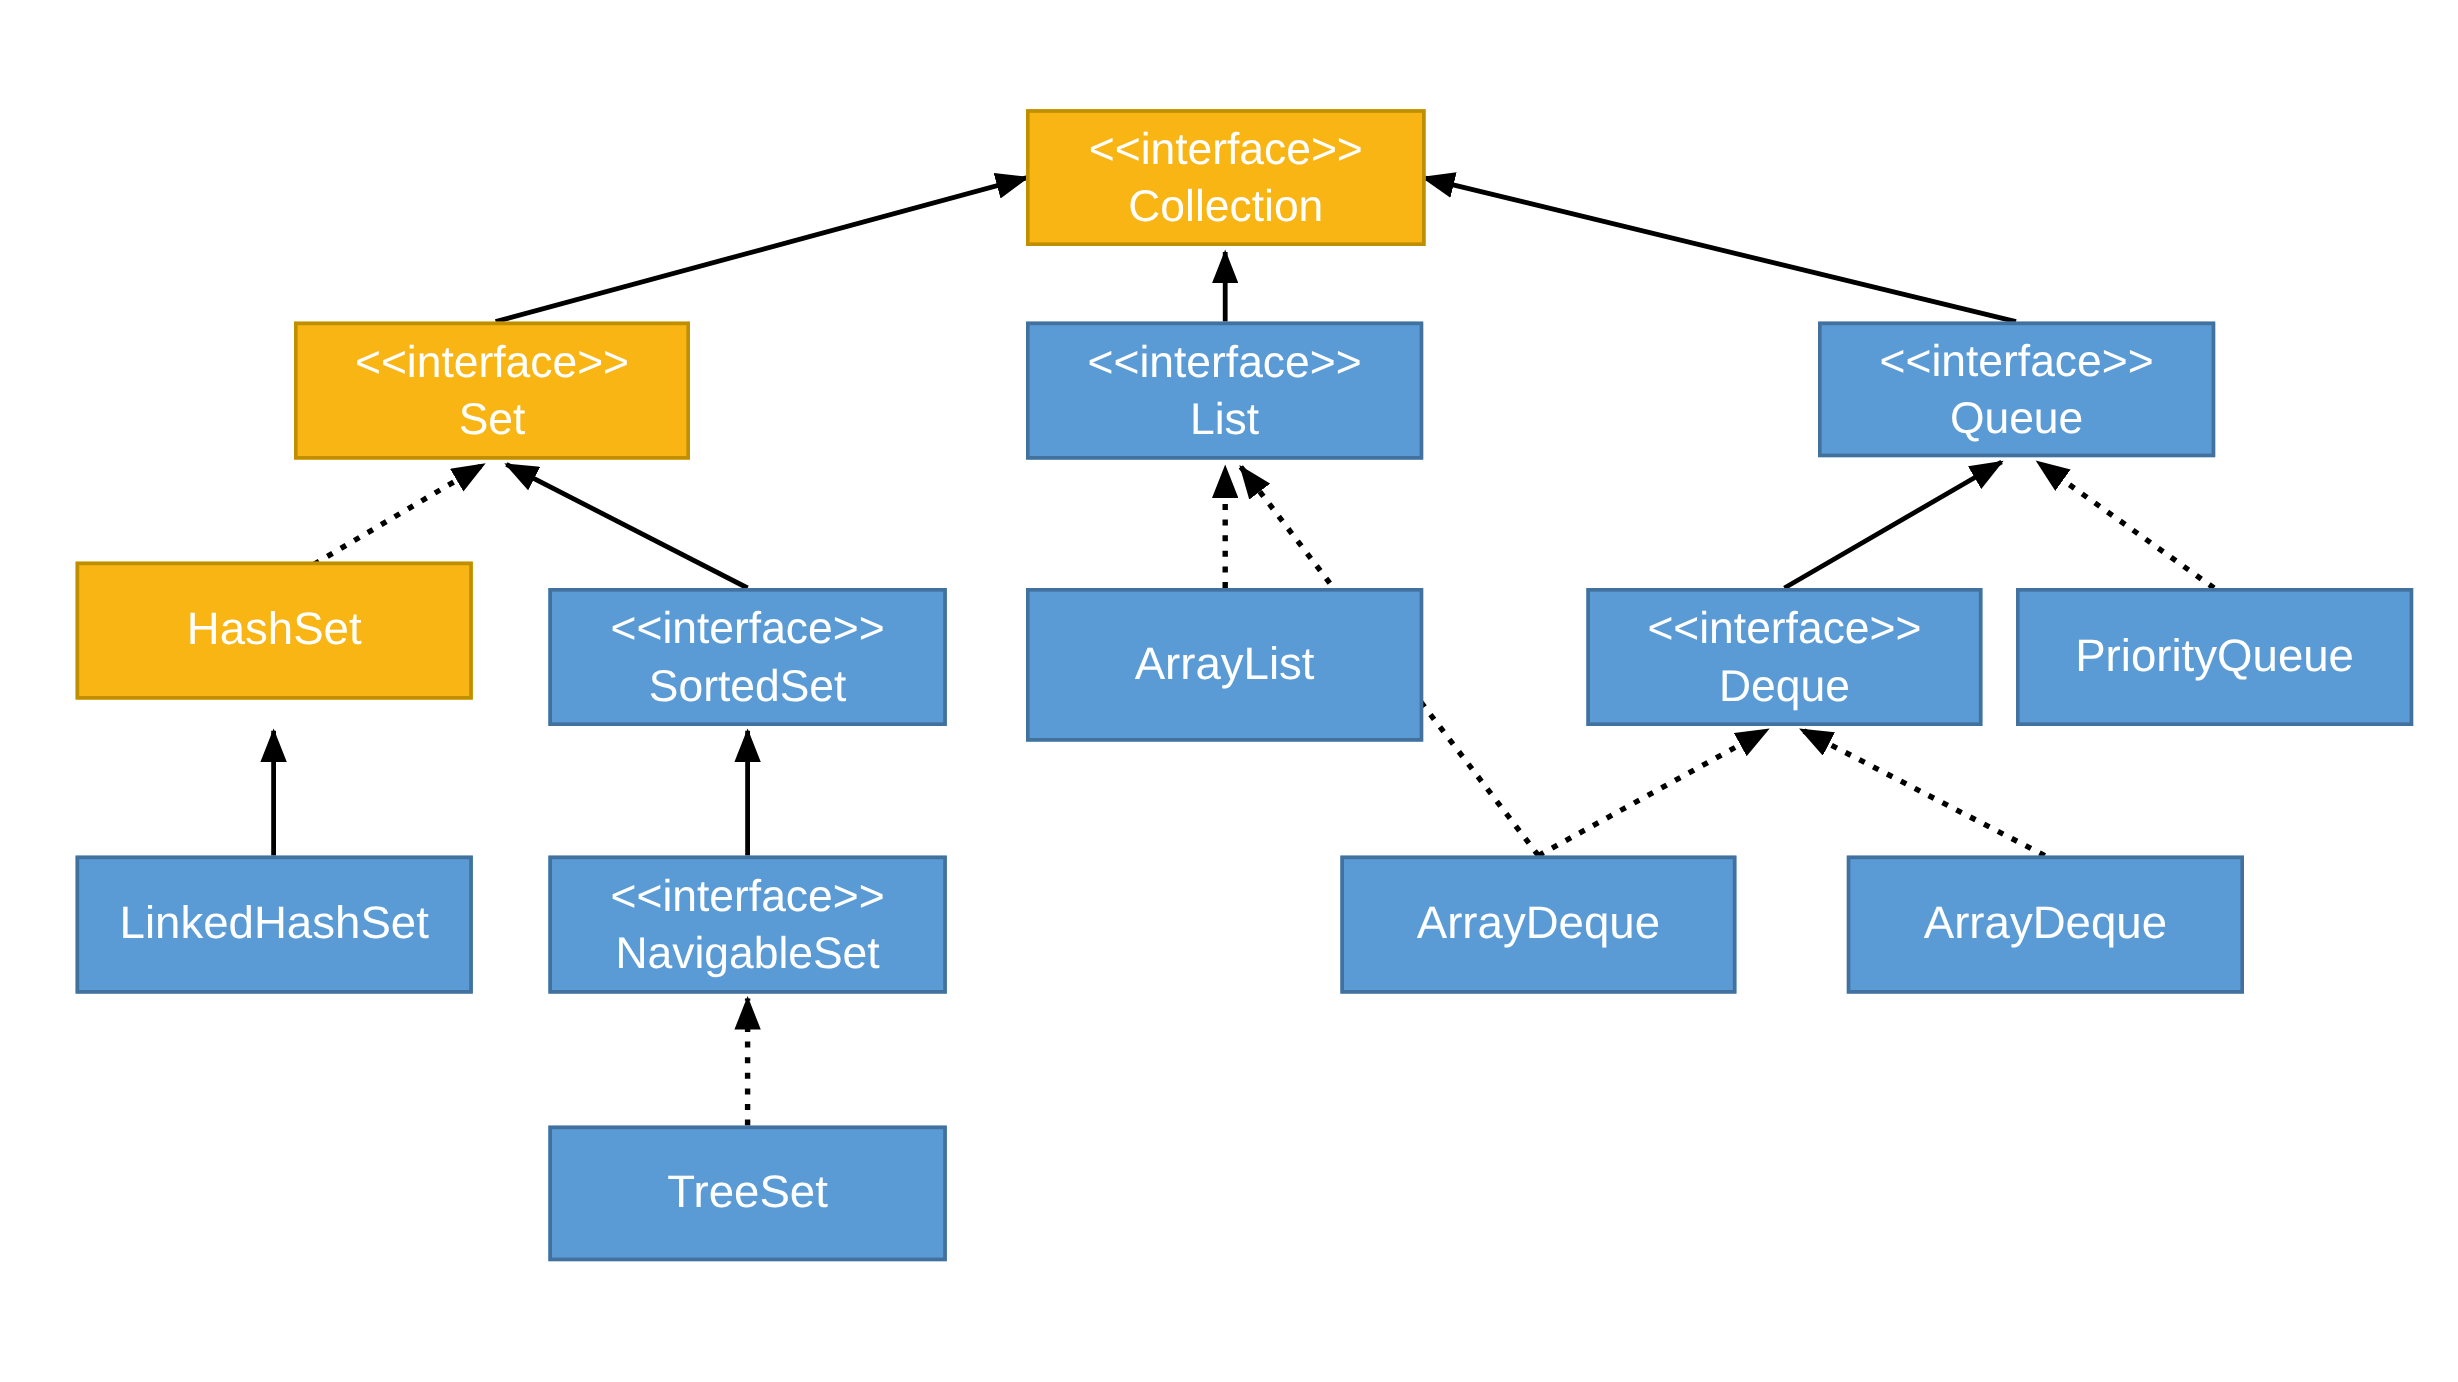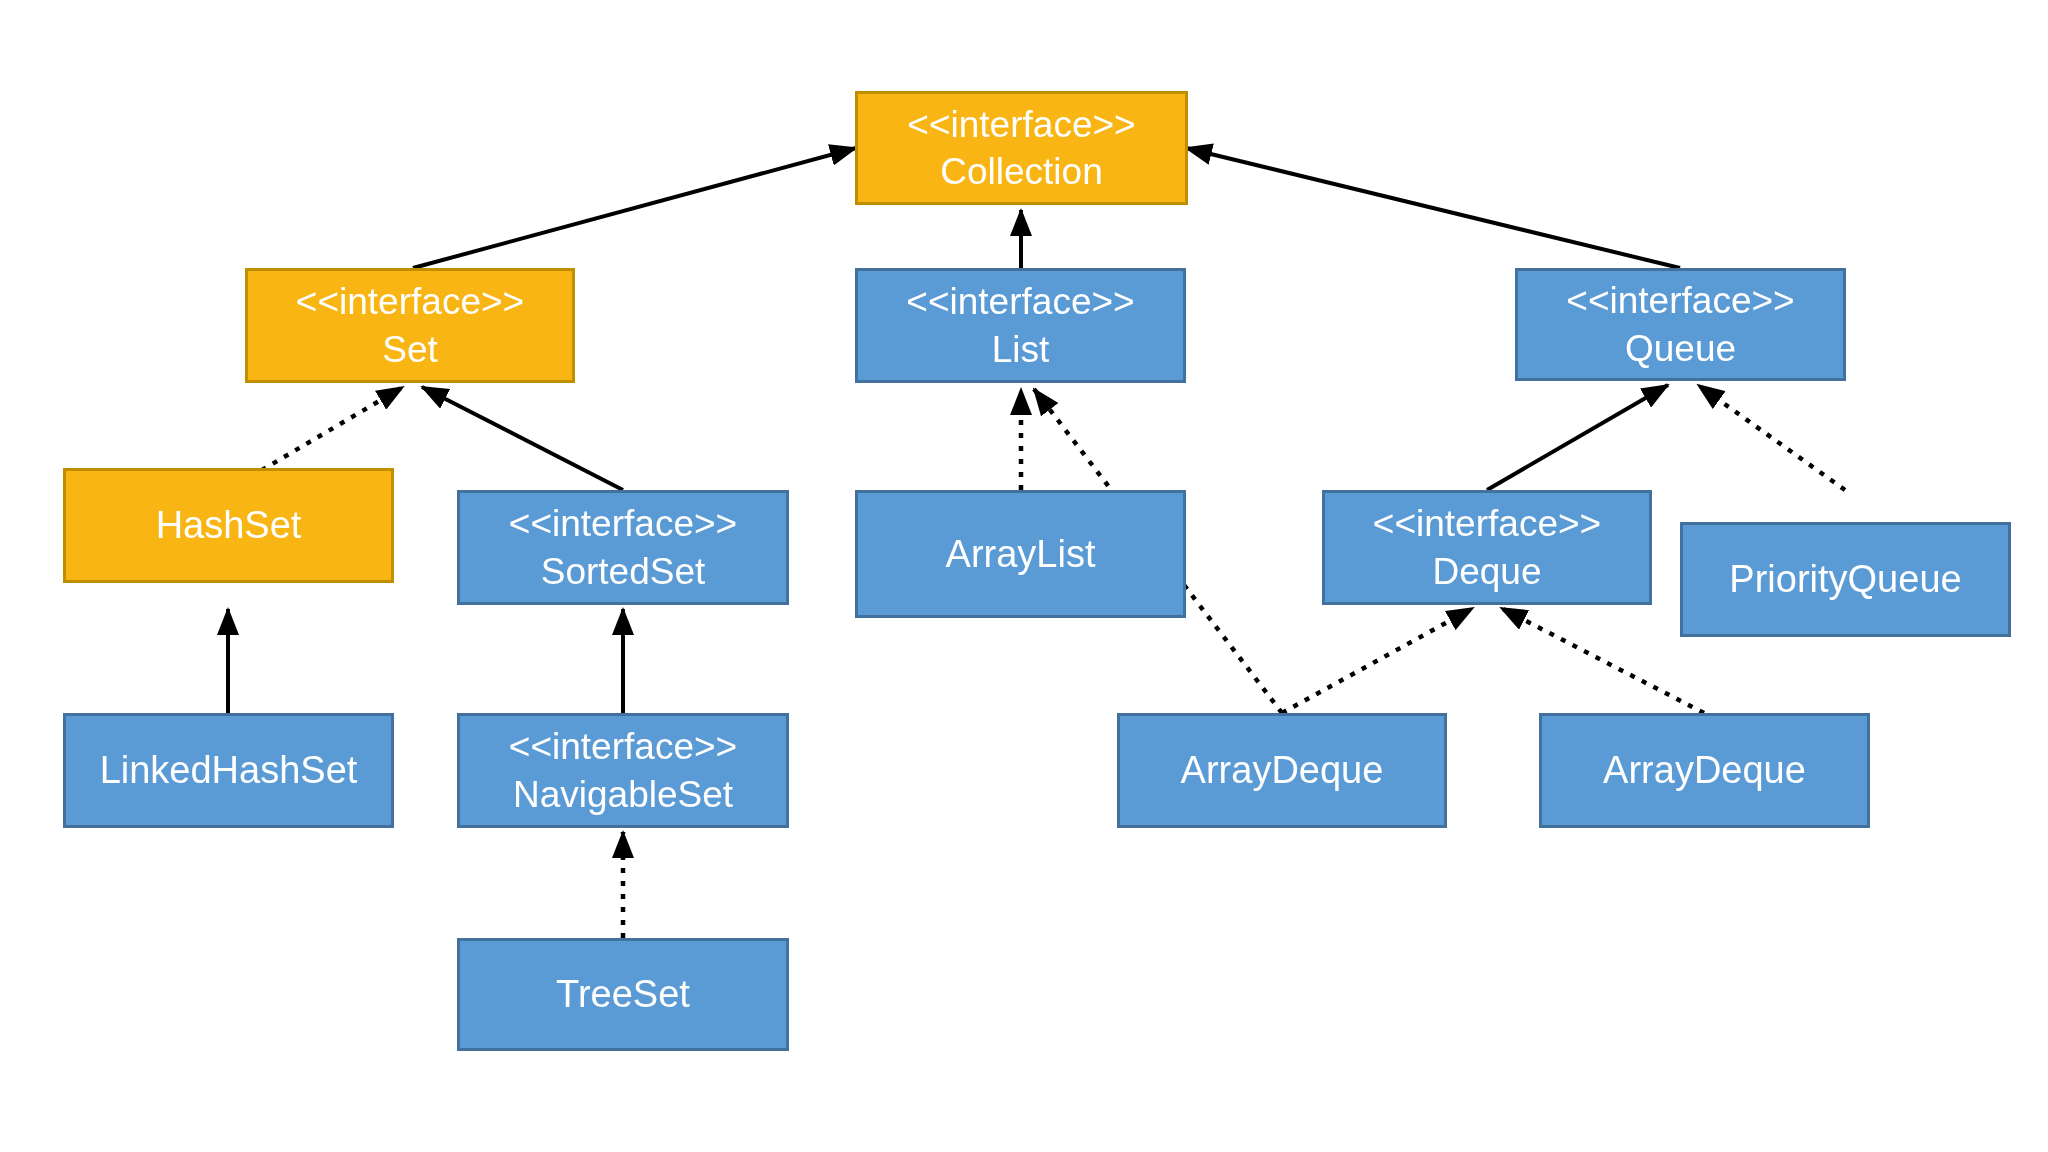--- a/index.html
+++ b/index.html
@@ -115,21 +115,21 @@
         <span class="stereo">&lt;&lt;interface&gt;&gt;</span>
         <span class="name">SortedSet</span>
       </div>
       <div class="node blue single" style="left: 855px; top: 490px; width: 331px; height: 128px;">
         <span class="name">ArrayList</span>
       </div>
       <div class="node blue" style="left: 1322px; top: 490px; width: 330px; height: 115px;">
         <span class="stereo">&lt;&lt;interface&gt;&gt;</span>
         <span class="name">Deque</span>
       </div>
-      <div class="node blue single" style="left: 1680px; top: 490px; width: 331px; height: 115px; margin-top: 32px;">
+      <div class="node blue single" style="left: 1680px; top: 490px; width: 331px; height: 115px;">
         <span class="name">PriorityQueue</span>
       </div>
       <div class="node blue single" style="left: 63px; top: 713px; width: 331px; height: 115px;">
         <span class="name">LinkedHashSet</span>
       </div>
       <div class="node blue" style="left: 457px; top: 713px; width: 332px; height: 115px;">
         <span class="stereo">&lt;&lt;interface&gt;&gt;</span>
         <span class="name">NavigableSet</span>
       </div>
       <div class="node blue single" style="left: 1117px; top: 713px; width: 330px; height: 115px;">

